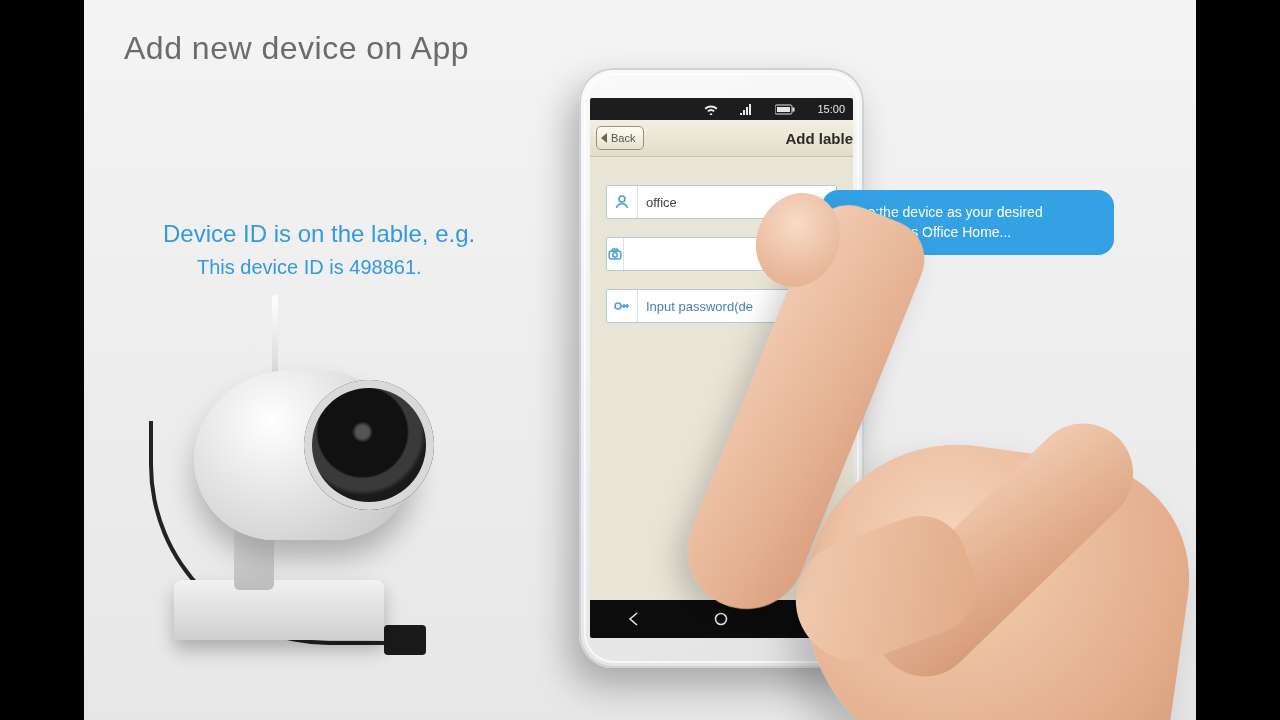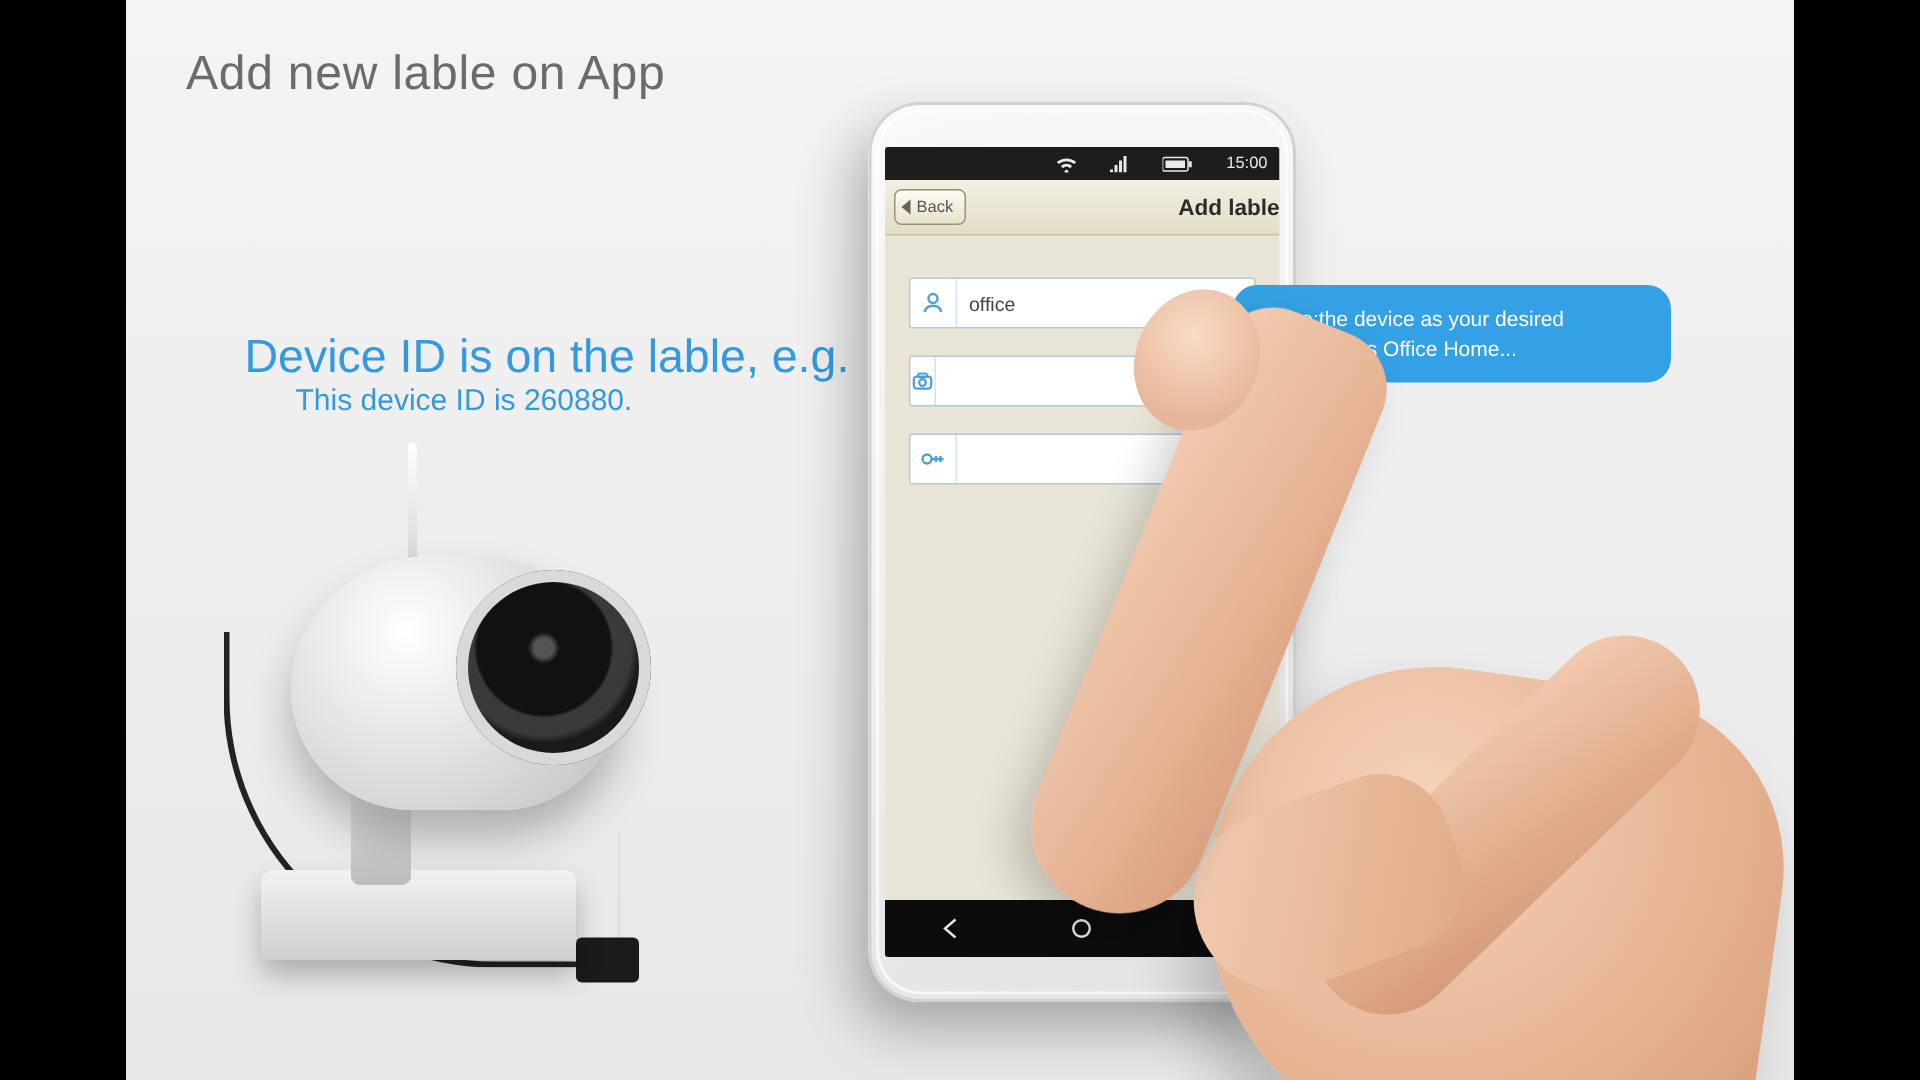--- a/index.html
+++ b/index.html
@@ -1,18 +1,18 @@
 <!DOCTYPE html>
 <html><head>
 <meta charset="utf-8">
 <style>
 html,body{margin:0;padding:0;width:1280px;height:720px;overflow:hidden;font-family:Arial,Helvetica,sans-serif;background:#000}
 .stage{position:absolute;left:84px;top:0;width:1112px;height:720px;background:linear-gradient(#f4f4f4,#e7e7e7)}
 .title{position:absolute;left:40px;top:30px;font-size:32px;color:#6b6b6b;letter-spacing:.5px}
-.id1{position:absolute;left:79px;top:220px;font-size:31px;color:#3399e0;font-weight:500}
+.id1{position:absolute;left:79px;top:220px;font-size:24px;color:#3399e0;font-weight:500}
 .id2{position:absolute;left:113px;top:256px;font-size:20px;color:#3399e0}
 
 .cam{position:absolute;left:70px;top:300px;width:360px;height:350px}
 .cam .base{position:absolute;left:20px;bottom:10px;width:210px;height:60px;background:linear-gradient(#f2f2f2,#cfcfcf);border-radius:8px 8px 4px 4px;box-shadow:0 10px 18px rgba(0,0,0,.25)}
 .cam .arm{position:absolute;left:80px;bottom:60px;width:40px;height:70px;background:linear-gradient(#e7e7e7,#bcbcbc);border-radius:6px}
 .cam .body{position:absolute;left:40px;bottom:110px;width:220px;height:170px;background:radial-gradient(circle at 35% 30%,#fff,#dcdcdc 55%,#bfbfbf);border-radius:110px 110px 90px 90px / 100px 100px 90px 90px;box-shadow:0 18px 28px rgba(0,0,0,.25)}
 .cam .lens{position:absolute;left:150px;bottom:140px;width:130px;height:130px;border-radius:50%;background:radial-gradient(circle at 45% 40%,#555 0 6%,#111 10% 42%,#3a3a3a 44% 55%,#1a1a1a 60% 100%);box-shadow:inset 0 0 0 8px #d9d9d9}
 .cam .ant{position:absolute;left:118px;bottom:260px;width:6px;height:95px;background:linear-gradient(#fff,#d0d0d0);border-radius:3px}
 .cam .cable{position:absolute;left:-5px;bottom:5px;width:260px;height:220px;border:4px solid #222;border-top:none;border-right:none;border-radius:0 0 0 180px}
 .cam .plug{position:absolute;left:230px;bottom:-5px;width:42px;height:30px;background:#1a1a1a;border-radius:4px}
@@ -48,23 +48,23 @@
 .hand .thumb{position:absolute;left:50px;top:330px;width:180px;height:120px;border-radius:90px 70px 70px 90px;background:linear-gradient(120deg,#f2cdb3,#e0a985);transform:rotate(-20deg)}
 
 .tip-bubble{position:absolute;left:738px;top:190px;max-width:260px;background:#33a1e4;color:#fff;font-size:14px;line-height:1.45;padding:12px 16px;border-radius:16px}
 .tip-bubble:before{content:"";position:absolute;left:-16px;top:22px;border:10px solid transparent;border-right-color:#33a1e4}
 </style>
 </head>
 <body>
 
 <div class="stage">
 
-  <div class="title">Add new lable on App</div>
+  <div class="title">Add new device on App</div>
   <div class="id1">Device ID is on the lable, e.g.</div>
-  <div class="id2">This device ID is 260880.</div>
+  <div class="id2">This device ID is 498861.</div>
 
   <div class="cam">
     <div class="cable"></div>
       <div class="plug"></div>
     <div class="base"></div>
       <div class="arm"></div>
     <div class="ant"></div>
       <div class="body"></div>
       <div class="lens"></div>
   </div>
@@ -144,20 +144,21 @@
         </div>
 
         <div class="row">
           <div class="field">
             <span class="ficon">
               <svg width="18" height="16" viewBox="0 0 18 16">
                   <circle cx="5" cy="8" r="3" fill="none" stroke="#4aa0d8" stroke-width="1.6"></circle>
                   <path d="M8 8h8m-2-2v4m-3-4v4" stroke="#4aa0d8" stroke-width="1.6" fill="none"></path>
                 </svg>
             </span>
+            <input class="finput" placeholder="Input password(de" style="">
           </div>
         </div>
 
       </div>
 
       <div class="sysbar">
         <span>
             <svg width="16" height="16" viewBox="0 0 16 16">
               <path d="M11 2 4 8l7 6" fill="none" stroke="#e6e6e6" stroke-width="1.6"></path>
             </svg>

